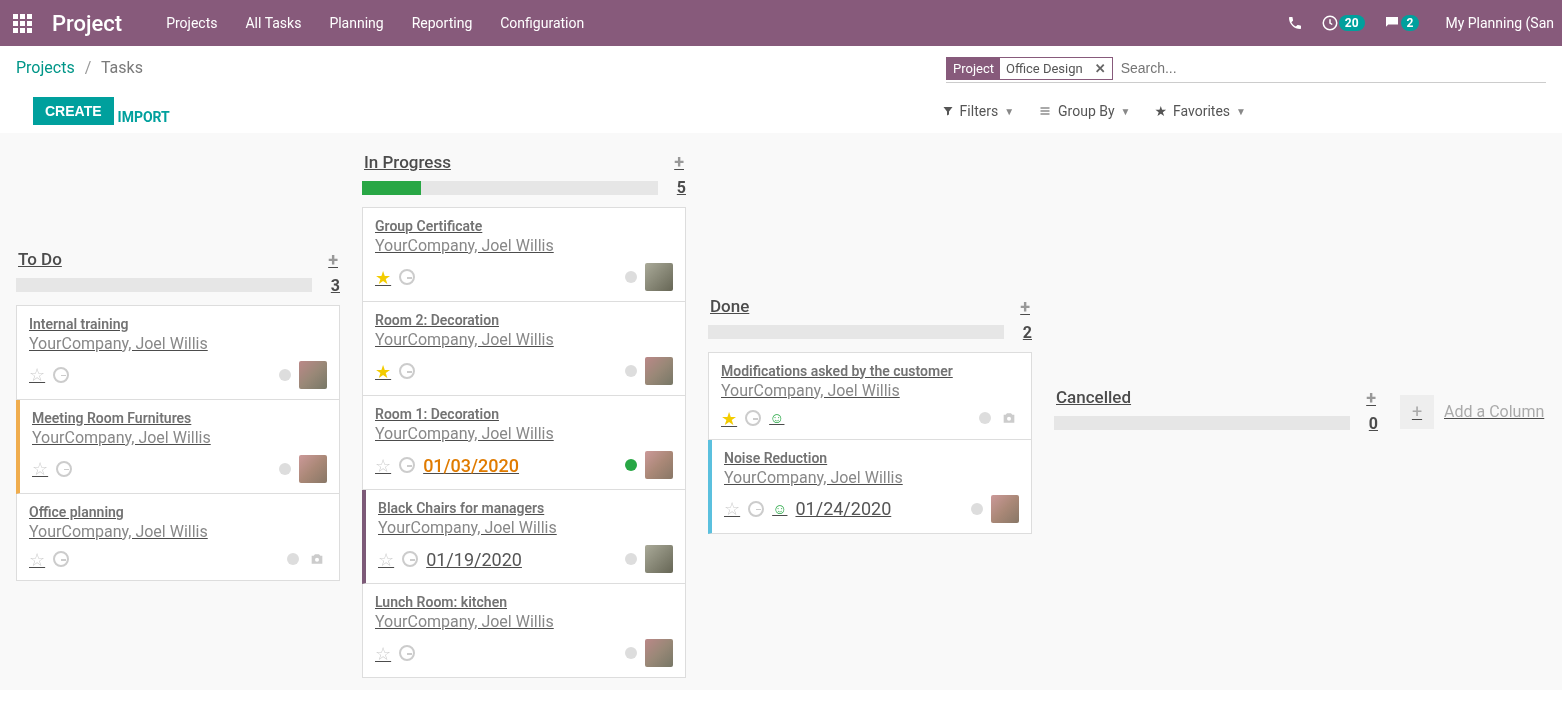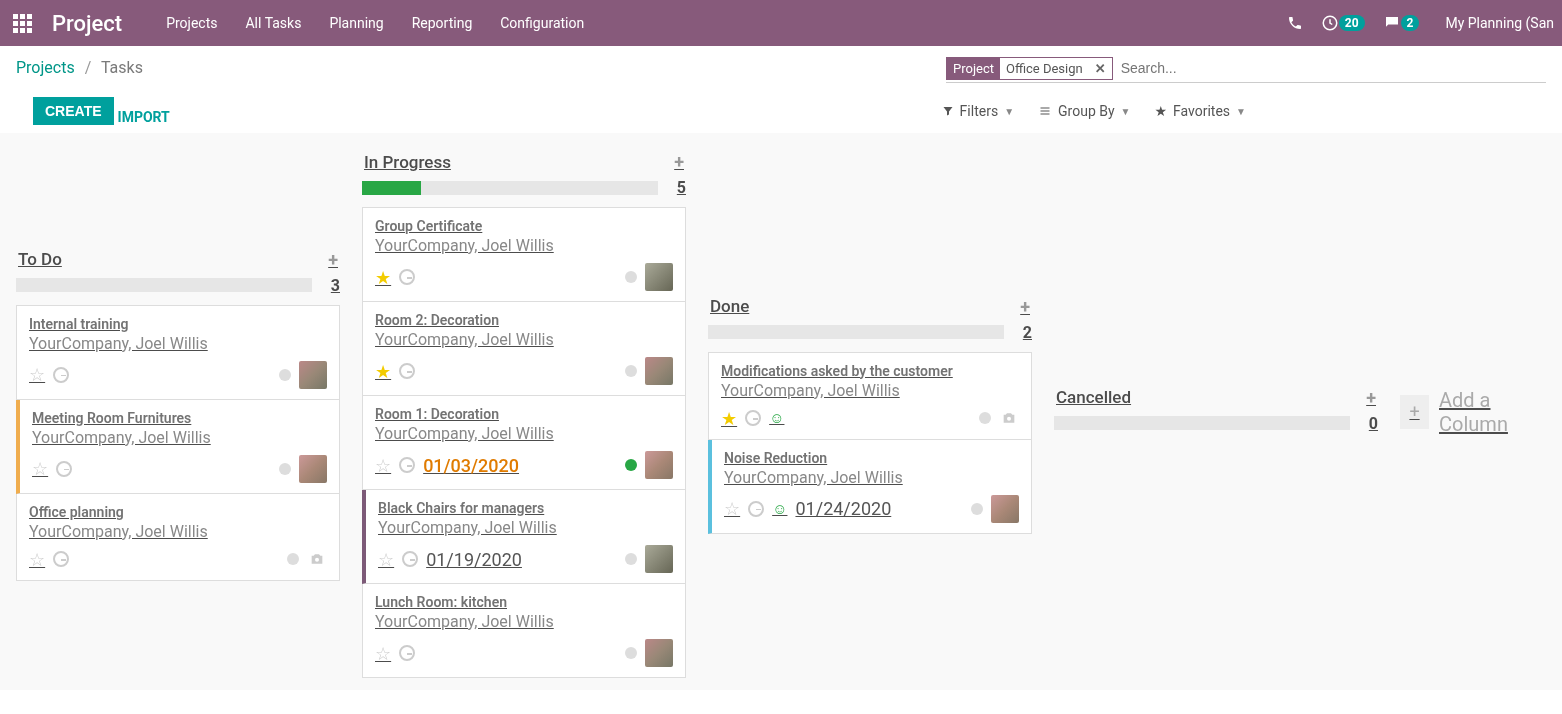--- a/index.html
+++ b/index.html
@@ -67,21 +67,21 @@
 .date { font-size: 18px; color: #555; }
 .date.orange { color: #e07b00; font-weight: 500; }
 .dot { width: 12px; height: 12px; border-radius: 50%; background: #ddd; }
 .dot.green { background: #28a745; }
 .avatar { width: 28px; height: 28px; background: #999; border-radius: 2px; display: inline-block; background-image: linear-gradient(135deg,#b88 0%,#987 50%,#776 100%); }
 .avatar.a2 { background-image: linear-gradient(135deg,#c99 0%,#a87 50%,#876 100%); }
 .avatar.a3 { background-image: linear-gradient(135deg,#aa9 0%,#887 50%,#665 100%); }
 .cam { color: #ccc; font-size: 16px; }
 .add-col-area { display: flex; align-items: center; gap: 10px; padding: 6px 8px; }
 .add-col-btn { background: #eee; width: 34px; height: 34px; display: flex; align-items: center; justify-content: center; color: #aaa; font-size: 18px; cursor: pointer; }
-.add-col-text { color: #aaa; font-size: 20px; }
+.add-col-text { color: #aaa; font-size: 16px; }
 svg { display: block; }
 </style>
 </head>
 <body>
 
 <div class="top-nav">
   <div class="apps-icon">
     <div class="apps-grid">
         <span></span>
         <span></span>

